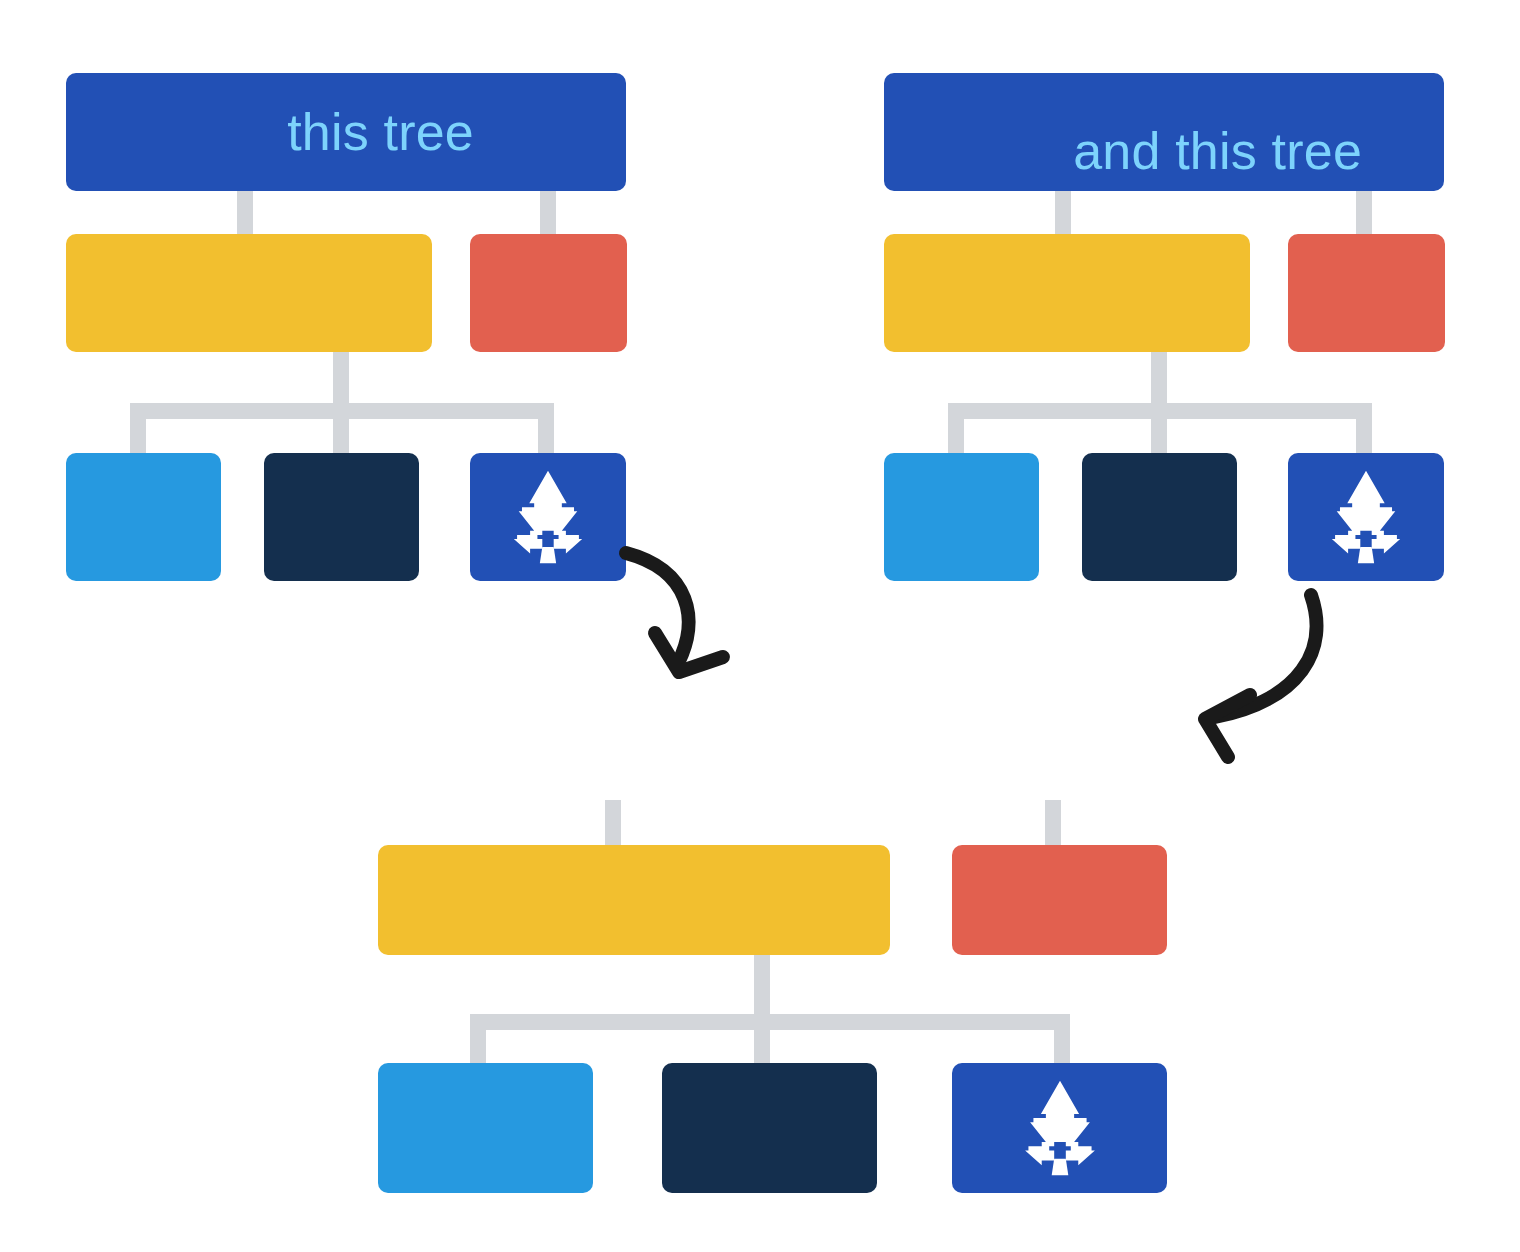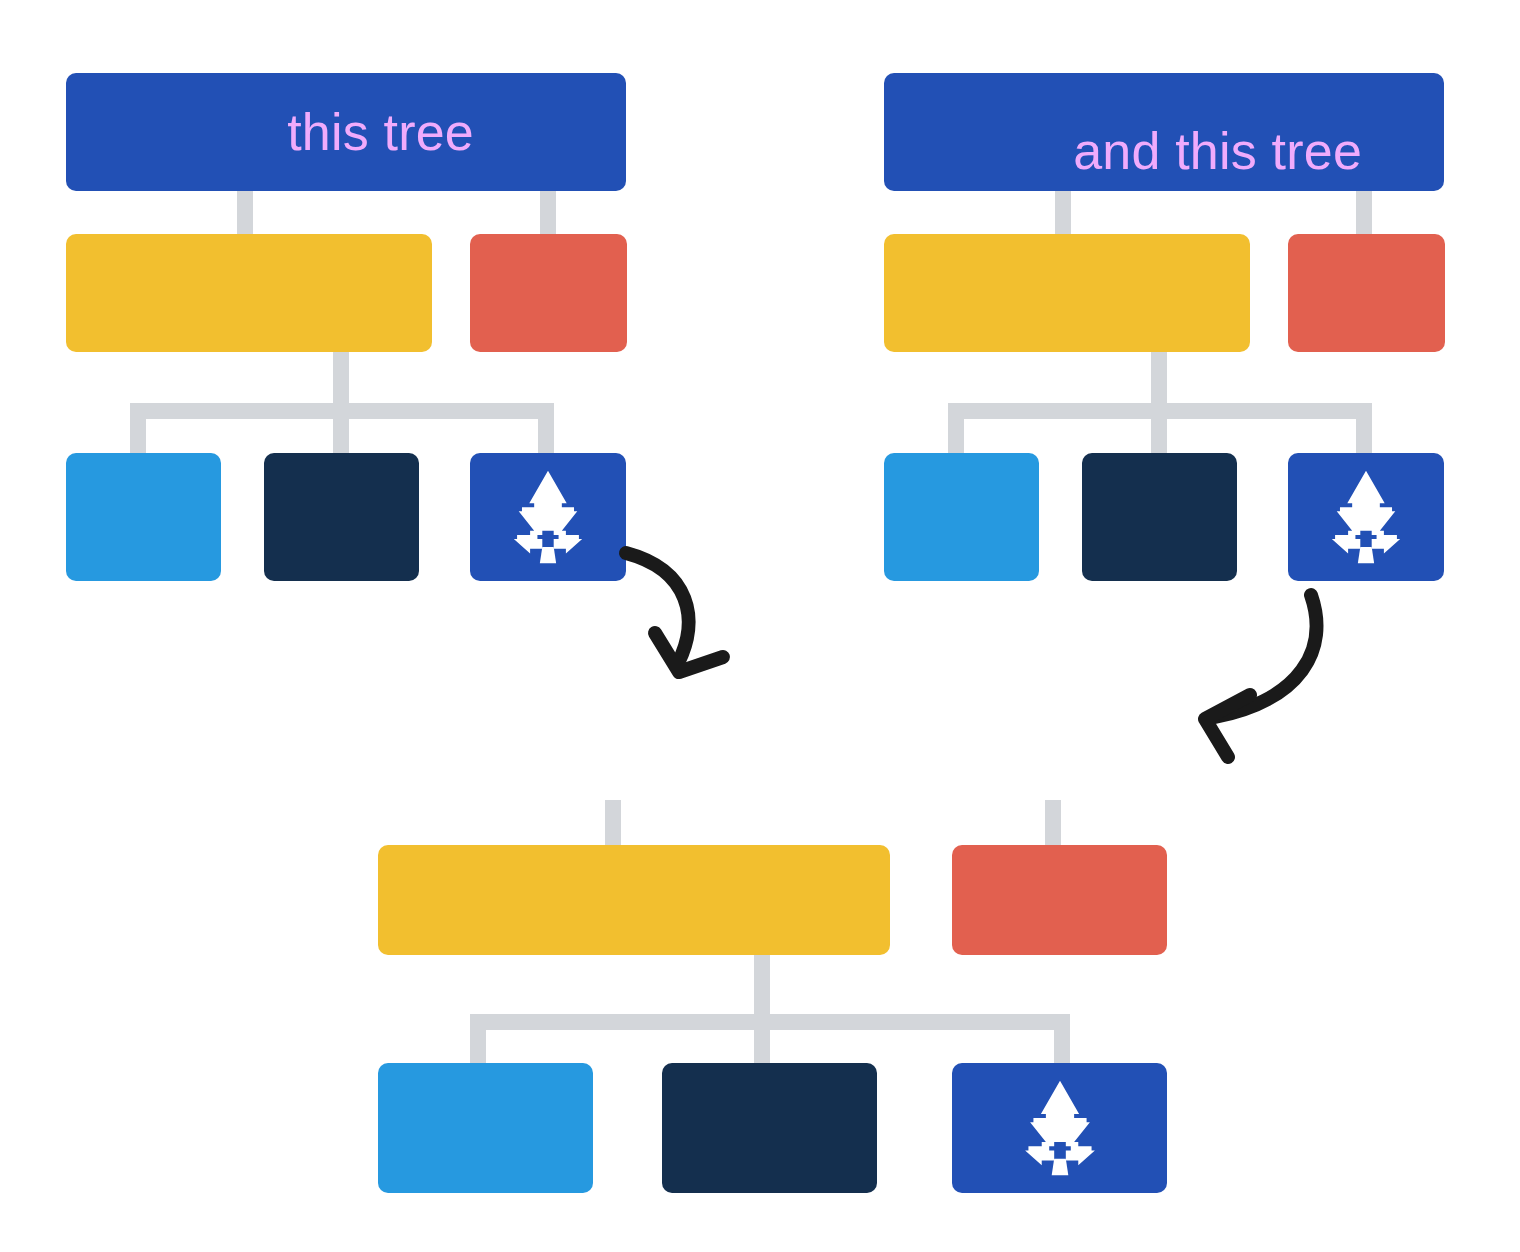--- a/index.html
+++ b/index.html
@@ -22,21 +22,21 @@
     box-sizing: border-box;
     border-radius: 10px;
   }
   .node.card {
     border-radius: 10px;
     display: flex;
     align-items: center;
     justify-content: center;
   }
   .node-label {
-    color: #f0abfc;
+    color: #7dd3fc;
     font-family: "Liberation Sans", sans-serif;
     font-weight: 400;
     white-space: nowrap;
     letter-spacing: 0.2px;
   }
   .connector {
     position: absolute;
     background: #d3d6da;
   }
   .arrow-layer {

